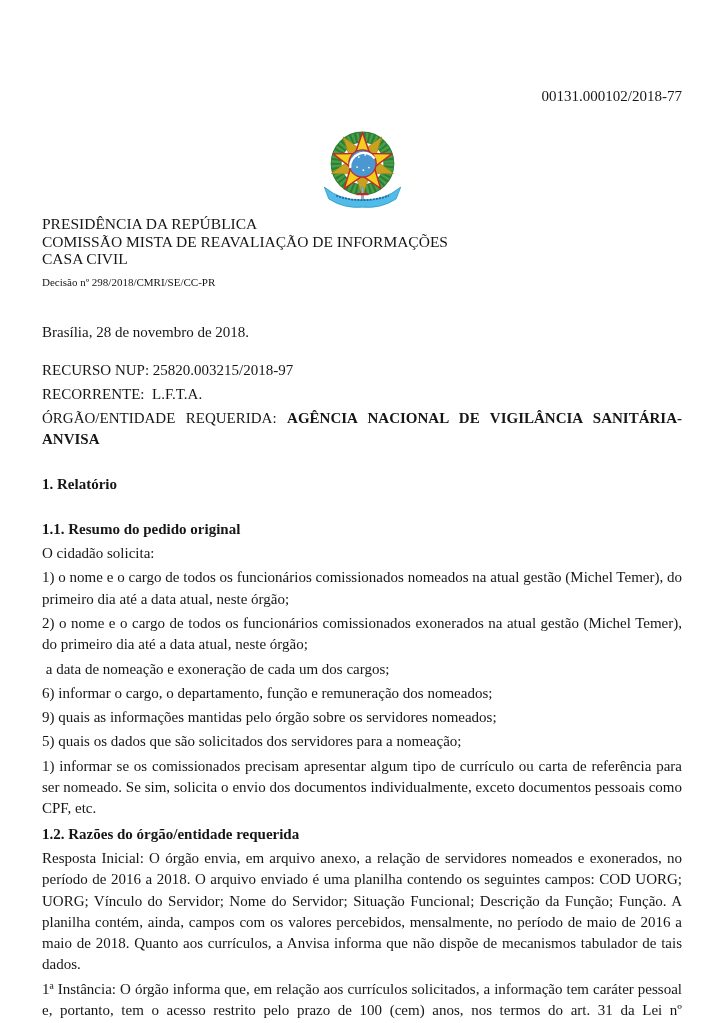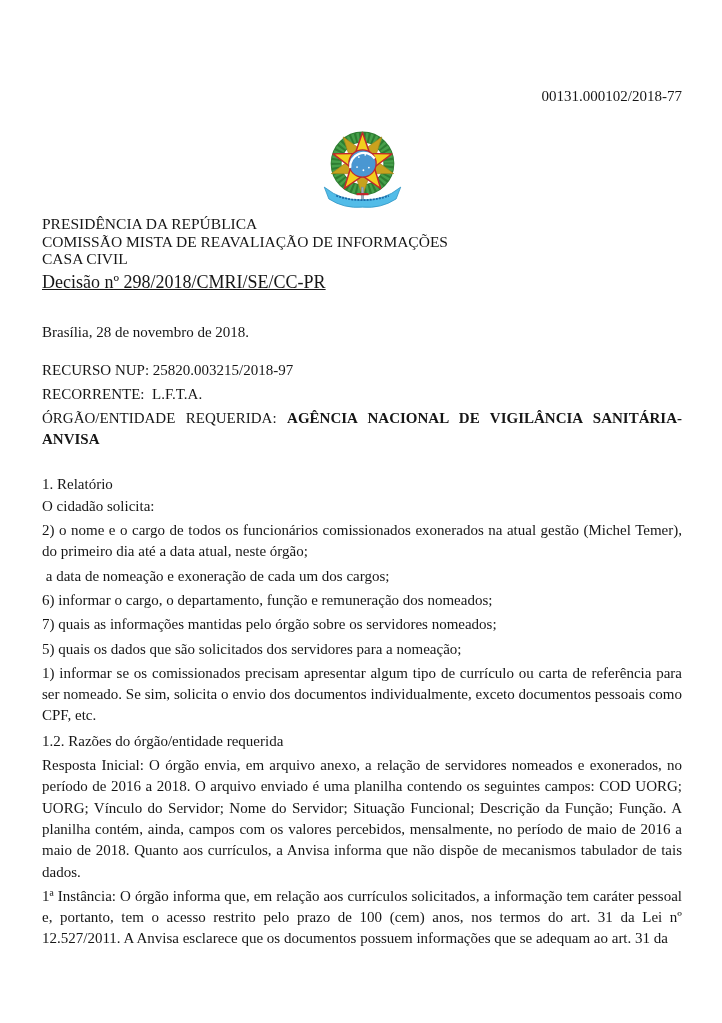--- a/index.html
+++ b/index.html
@@ -11,31 +11,31 @@
   }
   .page { padding: 86px 40px 0 42px; }
   .protocol {
     text-align: right; font-size: 15px; line-height: 21px; margin-bottom: 20px;
   }
   .crest { text-align: center; height: 82px; margin: 2px 0 6px; }
   .crest svg { display: inline-block; }
   .letterhead {
     font-size: 15.5px; line-height: 17.5px;
   }
-  .decision { margin-top: 4.5px; font-size: 18px; line-height: 21px; text-decoration: underline; }
+  .decision { margin-top: 4.5px; font-size: 11px; line-height: 21px; }
   .dateline {
     font-size: 15px; line-height: 21.3px; margin-top: 29px;
   }
   .caseblock { margin-top: 17px; }
   .case {
     margin: 0 0 2.5px; font-size: 15px; line-height: 21.3px;
     text-align: justify;
   }
   .case b { font-weight: bold; }
-  .sec { font-size: 15px; font-weight: normal; line-height: 21.3px; }
+  .sec { font-size: 15px; font-weight: bold; line-height: 21.3px; }
   .sec1  { margin: 24px 0 0 0; }
   .sec11 { margin: 23px 0 3px 0; }
   .sec12 { margin: 4px 0 3px 0; }
   p.body {
     font-size: 15px; line-height: 21.3px; text-align: justify;
     margin: 0 0 3px 0;
   }
 </style>
 </head>
 <body>
@@ -80,25 +80,27 @@
   <div class="dateline">Brasília, 28 de novembro de 2018.</div>
 
   <div class="caseblock">
     <p class="case">RECURSO NUP: 25820.003215/2018-97</p>
     <p class="case">RECORRENTE: &nbsp;L.F.T.A.</p>
     <p class="case"><span>ÓRGÃO/ENTIDADE REQUERIDA: </span><b>AGÊNCIA NACIONAL DE VIGILÂNCIA SANITÁRIA-ANVISA</b></p>
   </div>
 
   <div class="sec sec1">1. Relatório</div>
 
+  <div class="sec sec11">1.1. Resumo do pedido original</div>
   <p class="body">O cidadão solicita:</p>
+  <p class="body">1) o nome e o cargo de todos os funcionários comissionados nomeados na atual gestão (Michel Temer), do primeiro dia até a data atual, neste órgão;</p>
   <p class="body">2) o nome e o cargo de todos os funcionários comissionados exonerados na atual gestão (Michel Temer), do primeiro dia até a data atual, neste órgão;</p>
   <p class="body">&nbsp;a data de nomeação e exoneração de cada um dos cargos;</p>
   <p class="body">6) informar o cargo, o departamento, função e remuneração dos nomeados;</p>
-  <p class="body">7) quais as informações mantidas pelo órgão sobre os servidores nomeados;</p>
+  <p class="body">9) quais as informações mantidas pelo órgão sobre os servidores nomeados;</p>
   <p class="body">5) quais os dados que são solicitados dos servidores para a nomeação;</p>
   <p class="body">1) informar se os comissionados precisam apresentar algum tipo de currículo ou carta de referência para ser nomeado. Se sim, solicita o envio dos documentos individualmente, exceto documentos pessoais como CPF, etc.</p>
 
   <div class="sec sec12">1.2. Razões do órgão/entidade requerida</div>
   <p class="body">Resposta Inicial: O órgão envia, em arquivo anexo, a relação de servidores nomeados e exonerados, no período de 2016 a 2018. O arquivo enviado é uma planilha contendo os seguintes campos: COD UORG; UORG; Vínculo do Servidor; Nome do Servidor; Situação Funcional; Descrição da Função; Função. A planilha contém, ainda, campos com os valores percebidos, mensalmente, no período de maio de 2016 a maio de 2018. Quanto aos currículos, a Anvisa informa que não dispõe de mecanismos tabulador de tais dados.</p>
   <p class="body">1ª Instância: O órgão informa que, em relação aos currículos solicitados, a informação tem caráter pessoal e, portanto, tem o acesso restrito pelo prazo de 100 (cem) anos, nos termos do art. 31 da Lei nº 12.527/2011. A Anvisa esclarece que os documentos possuem informações que se adequam ao art. 31 da</p>
 
 </div>
 
 </body></html>

